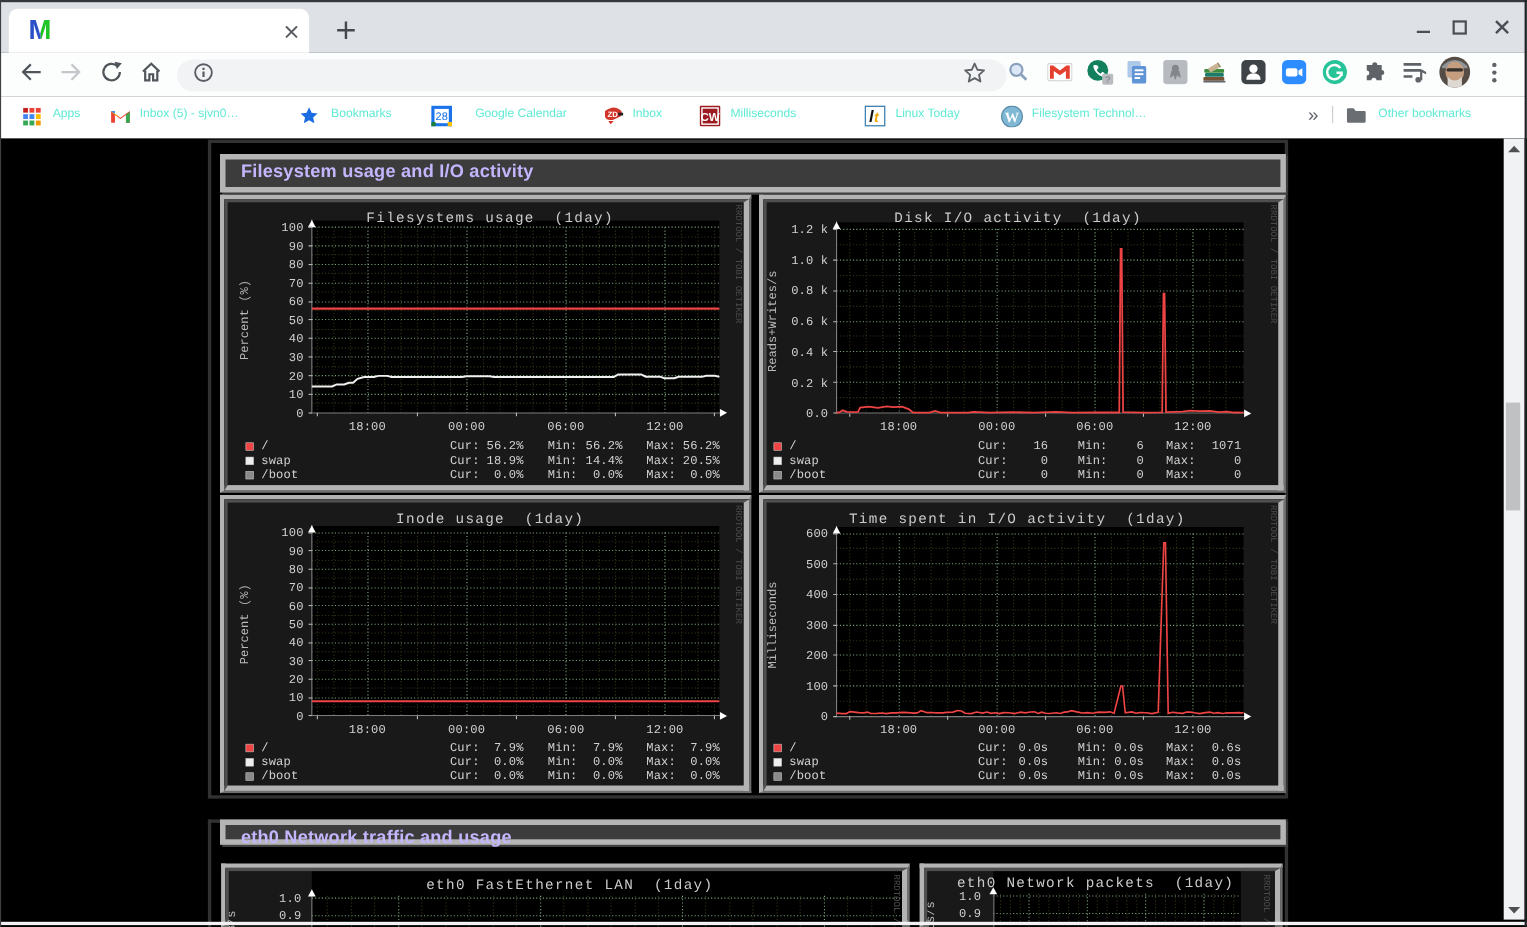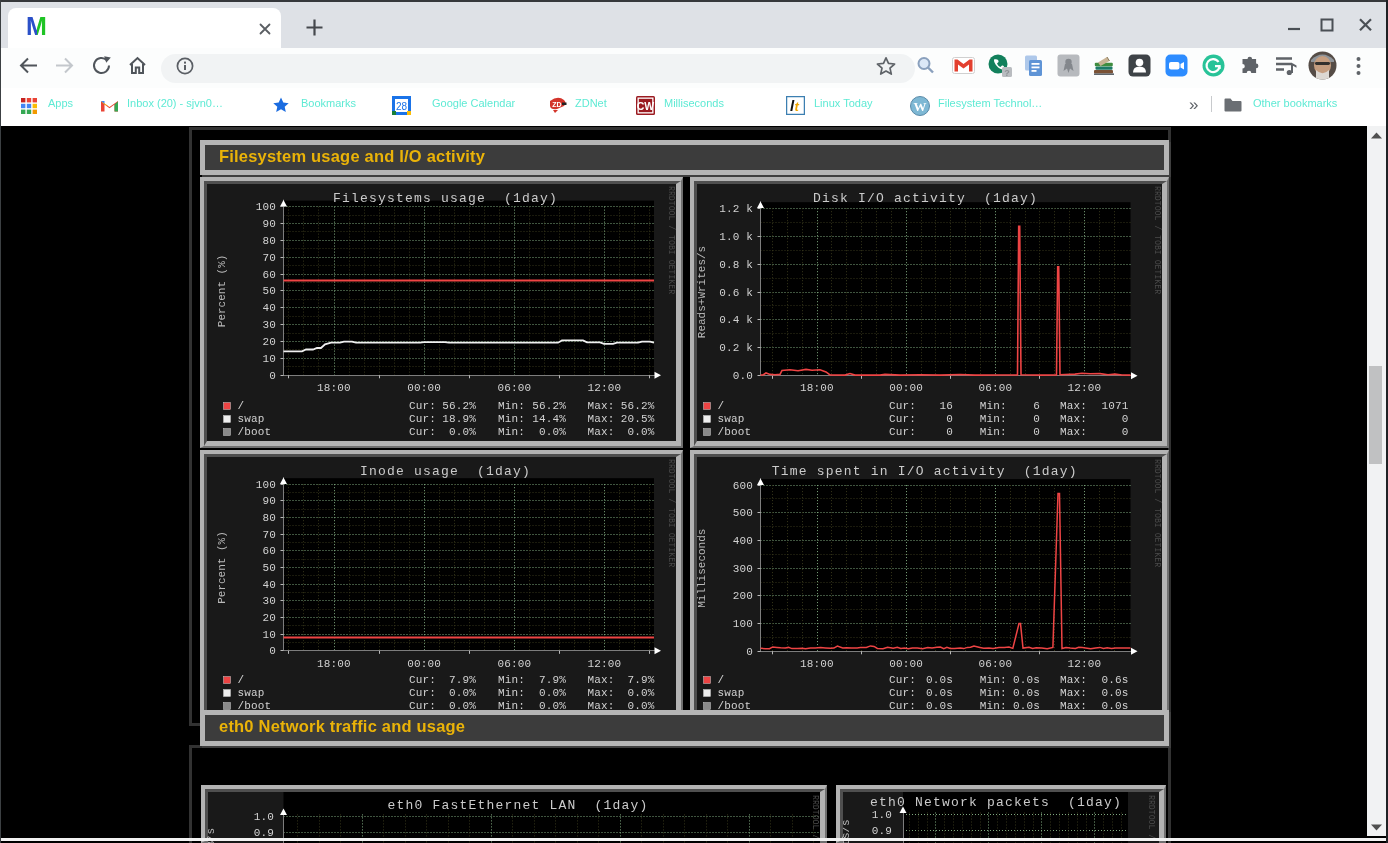--- a/index.html
+++ b/index.html
@@ -7,21 +7,21 @@
 #tabstrip{position:absolute;left:0;top:0;width:1388px;height:48px;background:#dee1e6;border-top:2px solid #36383b}
 #tab{position:absolute;left:8px;top:8px;width:273px;height:40px;background:#fff;border-radius:8px 8px 0 0}
 #tabtitle{position:absolute;left:53px;top:20px;font-size:14.8px;color:#ffffff;letter-spacing:0}
 #toolbar{position:absolute;left:0;top:48px;width:1388px;height:40px;background:#fcfdfd}
 #pill{position:absolute;left:161px;top:54px;width:754px;height:29px;background:#f1f3f4;border-radius:15px}
 #bookbar{position:absolute;left:0;top:88px;width:1388px;height:38px;background:#fff}
 .bktext{position:absolute;top:97px;font-size:11px;color:#5eead4}
 #content{position:absolute;left:0;top:126px;width:1388px;height:710px;background:#000}
 .section{position:absolute;background:#000;border:3px solid #323232}
 .shead{position:absolute;background:#3c3c3c;border:5px solid #b5b5b5;box-shadow:2px 2px 0 0 #3f3f3f}
-.shead span{position:absolute;left:14px;top:2px;font-size:16.5px;font-weight:bold;color:#eab308;letter-spacing:0.2px}
+.shead span{position:absolute;left:14px;top:2px;font-size:16.5px;font-weight:bold;color:#c4b5fd;letter-spacing:0.2px}
 .panel{position:absolute;border-style:solid;border-width:4px 2px 2px 4px;border-color:#b3b3b3 #707070 #707070 #b3b3b3}
 .panel .inner{position:absolute;inset:0;border-style:solid;border-width:3px 5px 5px 3px;
   border-color:#4f4f4f #b3b3b3 #b3b3b3 #4f4f4f;background:#191919;overflow:hidden}
 #scrollbar{position:absolute;left:1367px;top:126px;width:19px;height:710px;background:#f1f2f3}
 #thumb{position:absolute;left:1369px;top:366px;width:13px;height:98px;background:#c0c1c2}
 #botline{position:absolute;left:0;top:838px;width:1388px;height:3px;background:#f2f2f2}
 #rightedge{position:absolute;left:1386px;top:0;width:2px;height:843px;background:#1f2124}
 #leftedge{position:absolute;left:0;top:0;width:1px;height:843px;background:#3c4043}
 
 </style></head><body>
@@ -165,40 +165,40 @@
       <rect x="5.8" y="11.6" width="4.4" height="4.4" fill="#34a853"></rect>
       <rect x="11.6" y="11.6" width="4.4" height="4.4" fill="#f29900"></rect>
     </svg>
 <div class="bktext" style="left:48px">Apps</div>
 <svg style="position:absolute;left:100px;top:98px" width="19" height="15" viewBox="0 0 19 15">
       <path d="M1 3 V13.5 H4.5 V6.5 L9.5 10.2 L14.5 6.5 V13.5 H18 V3 L9.5 9 Z" fill="#ea4335"></path>
 <path d="M1 3 H4.5 V6.5 Z" fill="#4285f4"></path>
       <path d="M14.5 6.5 V13.5 H18 V3.5 Z" fill="#34a853"></path>
 <path d="M1 3 L9.5 9 L4.5 6.5 Z" fill="#fbbc04"></path>
     </svg>
-<div class="bktext" style="left:127px">Inbox (20) - sjvn0…</div>
+<div class="bktext" style="left:127px">Inbox (5) - sjvn0…</div>
 <svg style="position:absolute;left:273px;top:97px" width="16" height="16" viewBox="0 0 16 16">
       <path d="M8 0.6 L10.3 5.6 L15.7 6.2 L11.7 9.8 L12.8 15 L8 12.3 L3.2 15 L4.3 9.8 L0.3 6.2 L5.7 5.6 Z" fill="#1b6ce0"></path>
     </svg>
 <div class="bktext" style="left:301px">Bookmarks</div>
 <svg style="position:absolute;left:392px;top:96px" width="19" height="19" viewBox="0 0 19 19">
       <rect x="0" y="0" width="19" height="19" fill="#1a73e8"></rect>
 <rect x="3" y="3" width="13" height="13" fill="#fff"></rect>
 <path d="M0 19 h4 v-4 h-4 Z" fill="#188038"></path>
       <path d="M15 19 h4 v-4 h-4 Z" fill="#fbbc04"></path>
 <text x="9.5" y="13.5" font-size="10" fill="#1a73e8" text-anchor="middle" font-family="Liberation Sans">28</text>
     </svg>
 <div class="bktext" style="left:432px">Google Calendar</div>
 <svg style="position:absolute;left:549px;top:97px" width="18" height="17" viewBox="0 0 18 17">
       <path d="M1 4 Q9 -2 15 3 Q18 6 15 9 L8 12 Q2 13 1 9 Z" fill="#d3342a"></path>
 <path d="M4 13 l2 3 l3 -3 Z" fill="#d3342a"></path>
 <text x="8" y="9.5" font-size="7" font-weight="bold" fill="#fff" text-anchor="middle" font-family="Liberation Sans">ZD</text>
 <rect x="13" y="5.5" width="4.5" height="2.5" fill="#222"></rect>
     </svg>
-<div class="bktext" style="left:575px">ZDNet</div>
+<div class="bktext" style="left:575px">Inbox</div>
 <svg style="position:absolute;left:636px;top:96px" width="19" height="19" viewBox="0 0 19 19">
       <rect width="19" height="19" rx="1.5" fill="#9b1b21"></rect>
 <rect x="1.5" y="1.5" width="16" height="16" fill="#fff"></rect>
       <rect x="2.8" y="2.8" width="13.4" height="13.4" fill="#9b1b21"></rect>
 <text x="9.5" y="14" font-size="10.5" font-weight="bold" fill="#fff" text-anchor="middle" font-family="Liberation Sans">CW</text>
     </svg>
 <div class="bktext" style="left:664px">Milliseconds</div>
 <svg style="position:absolute;left:786px;top:96px" width="19" height="19" viewBox="0 0 19 19">
       <rect x="0.5" y="0.5" width="18" height="18" fill="#fff" stroke="#3c7fb1" stroke-width="1.5"></rect>
 <text x="4" y="14.5" font-size="15" font-weight="bold" font-style="italic" fill="#111" font-family="Liberation Sans">l</text>
@@ -641,21 +641,21 @@
       <rect x="703.5" y="702.5" width="7" height="7" fill="#8a8a8a" stroke="#cccccc" stroke-width="0.5"></rect>
       <text x="717.5" y="708.5" font-family="Liberation Mono,monospace" font-size="11.0" letter-spacing="0.15" fill="#d2d2d2" text-anchor="start">/boot</text>
       <text x="889.0" y="708.5" font-family="Liberation Mono,monospace" font-size="11.0" letter-spacing="0.15" fill="#d2d2d2" text-anchor="start">Cur:</text>
       <text x="953.0" y="708.5" font-family="Liberation Mono,monospace" font-size="11.0" letter-spacing="0.15" fill="#d2d2d2" text-anchor="end">0.0s</text>
       <text x="979.8" y="708.5" font-family="Liberation Mono,monospace" font-size="11.0" letter-spacing="0.15" fill="#d2d2d2" text-anchor="start">Min:</text>
       <text x="1040.0" y="708.5" font-family="Liberation Mono,monospace" font-size="11.0" letter-spacing="0.15" fill="#d2d2d2" text-anchor="end">0.0s</text>
       <text x="1060.0" y="708.5" font-family="Liberation Mono,monospace" font-size="11.0" letter-spacing="0.15" fill="#d2d2d2" text-anchor="start">Max:</text>
       <text x="1128.5" y="708.5" font-family="Liberation Mono,monospace" font-size="11.0" letter-spacing="0.15" fill="#d2d2d2" text-anchor="end">0.0s</text>
     </svg>
 <div class="section" style="left:189px;top:745px;width:982px;height:98px;border-bottom:none"></div>
-<div class="shead" style="left:200px;top:710px;width:969px;height:36px">
+<div class="shead" style="left:200px;top:745px;width:969px;height:23px">
       <span>eth0 Network traffic and usage</span>
     </div>
 <div class="panel" style="left:201px;top:785px;width:626px;height:58px">
       <div class="inner"></div>
     </div>
 <div class="panel" style="left:836px;top:785px;width:330px;height:58px">
       <div class="inner"></div>
     </div>
 <svg width="612" height="51" viewBox="208 792 612 51" style="position:absolute;left:208px;top:792px">
       <rect x="208" y="792" width="612" height="51" fill="#191919"></rect>

